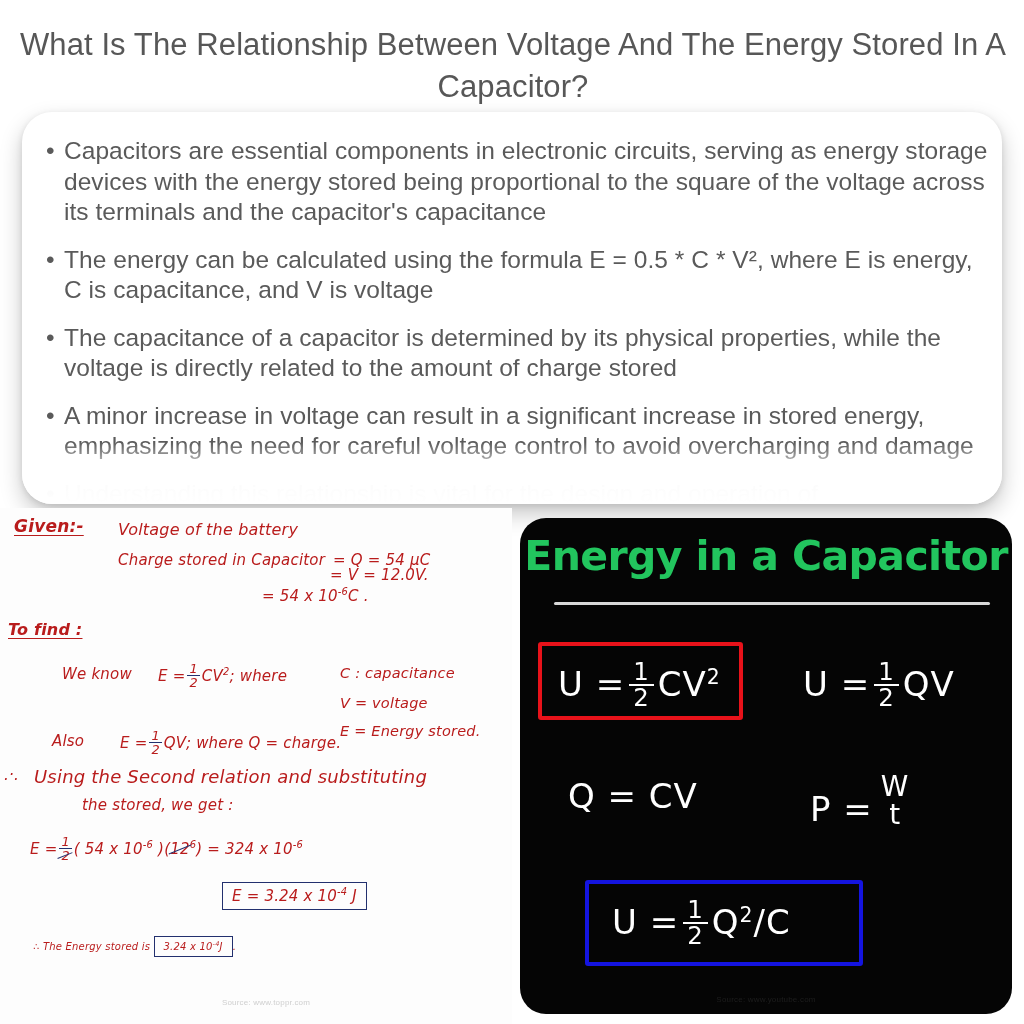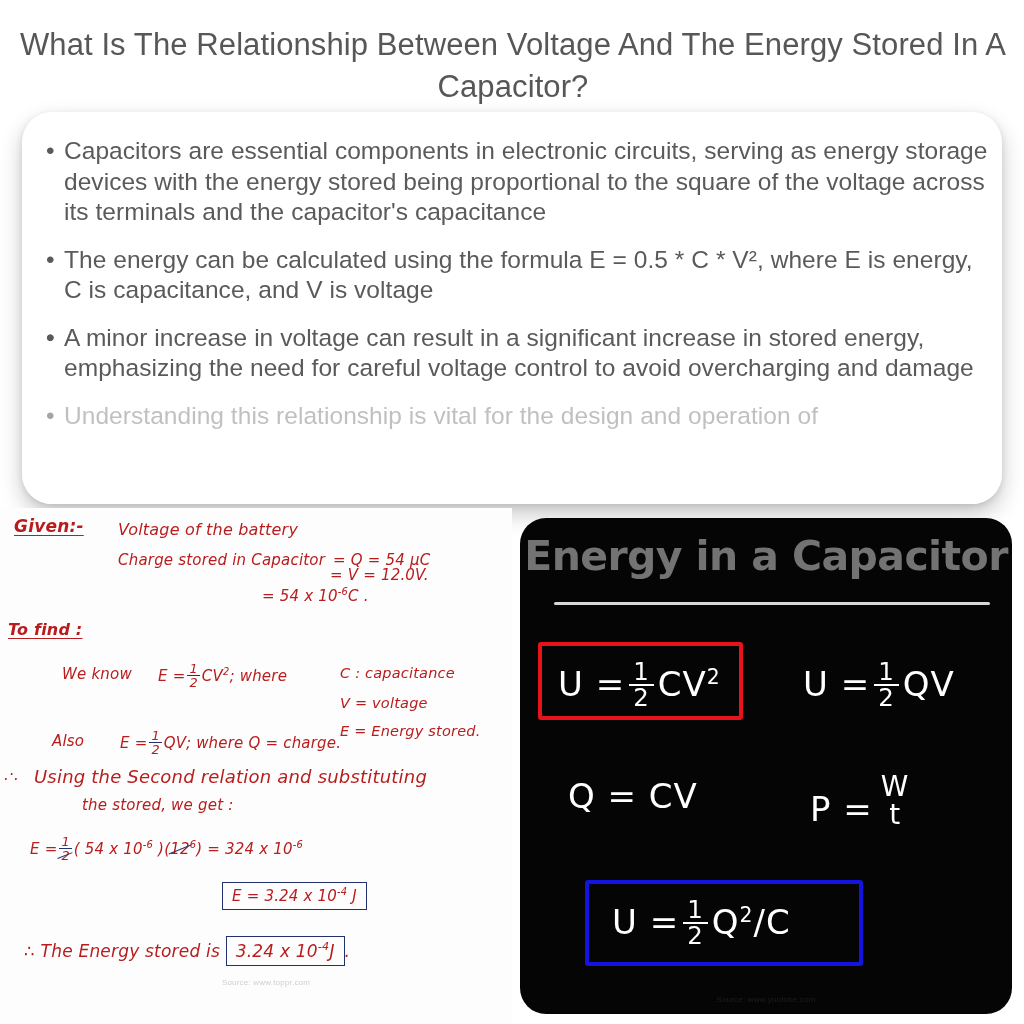--- a/index.html
+++ b/index.html
@@ -165,21 +165,21 @@
     height: 496px;
     background: #050505;
     border-radius: 26px;
     overflow: hidden;
   }
   .board-title {
     position: absolute;
     left: 0; right: 0;
     top: 14px;
     text-align: center;
-    color: #737373;
+    color: #22c55e;
     font-size: 41px;
     font-weight: 700;
     font-family: "DejaVu Sans", sans-serif;
     letter-spacing: -0.6px;
   }
   .board-rule {
     position: absolute;
     left: 34px;
     right: 22px;
     top: 84px;
@@ -251,20 +251,21 @@
         <span>Capacitors are essential components in electronic circuits, serving as energy storage devices with the energy stored being proportional to the square of the voltage across its terminals and the capacitor's capacitance</span>
       </div>
 
       <div class="bullet">
         <span class="dot">•</span>
         <span>The energy can be calculated using the formula E = 0.5 * C * V², where E is energy, C is capacitance, and V is voltage</span>
       </div>
 
       <div class="bullet">
         <span class="dot">•</span>
+        <span>The capacitance of a capacitor is determined by its physical properties, while the voltage is directly related to the amount of charge stored</span>
       </div>
 
       <div class="bullet">
         <span class="dot">•</span>
         <span>A minor increase in voltage can result in a significant increase in stored energy, emphasizing the need for careful voltage control to avoid overcharging and damage</span>
       </div>
 
       <div class="bullet faded">
         <span class="dot">•</span>
         <span>Understanding this relationship is vital for the design and operation of</span>
@@ -311,25 +312,25 @@
       <div class="hw" style="left:82px; top:288px; font-size:15px;">the stored, we get :</div>
 
       <div class="hw" style="left:30px; top:327px; font-size:15px;">
         <span>E =</span><span class="frac"><span class="num">1</span><span class="den strike">2</span></span><span>( 54 x 10</span><sup class="hwsup">-6</sup><span> )</span><span>(</span><span class="strike">12</span><sup class="hwsup">6</sup><span>)</span>&nbsp;<span>=  324  x 10</span><sup class="hwsup">-6</sup>
       </div>
 
       <div class="hw" style="left:222px; top:374px; font-size:15px;">
         <span class="boxed"><span>E =</span>&nbsp;<span>3.24 x 10</span><sup class="hwsup">-4</sup>&nbsp;<span>J</span></span>
       </div>
 
-      <div class="hw" style="left:24px; top:428px; font-size:17px;">
+      <div class="hw" style="left:33px; top:428px; font-size:10px;">
         <span>∴ The Energy stored is</span>&nbsp;<span class="boxed"><span>3.24 x 10</span><sup class="hwsup">-4</sup><span>J</span></span><span>.</span>
       </div>
 
-      <div class="src-light" style="top:470px;padding-left:20px;">Source: www.toppr.com</div>
+      <div class="src-light" style="top:490px;padding-left:20px;">Source: www.toppr.com</div>
     </div>
 
     <div class="board">
 
       <div class="board-title">Energy in a Capacitor</div>
       <div class="board-rule"></div>
 
       <div class="box-red"></div>
       <div class="box-blue"></div>
 

